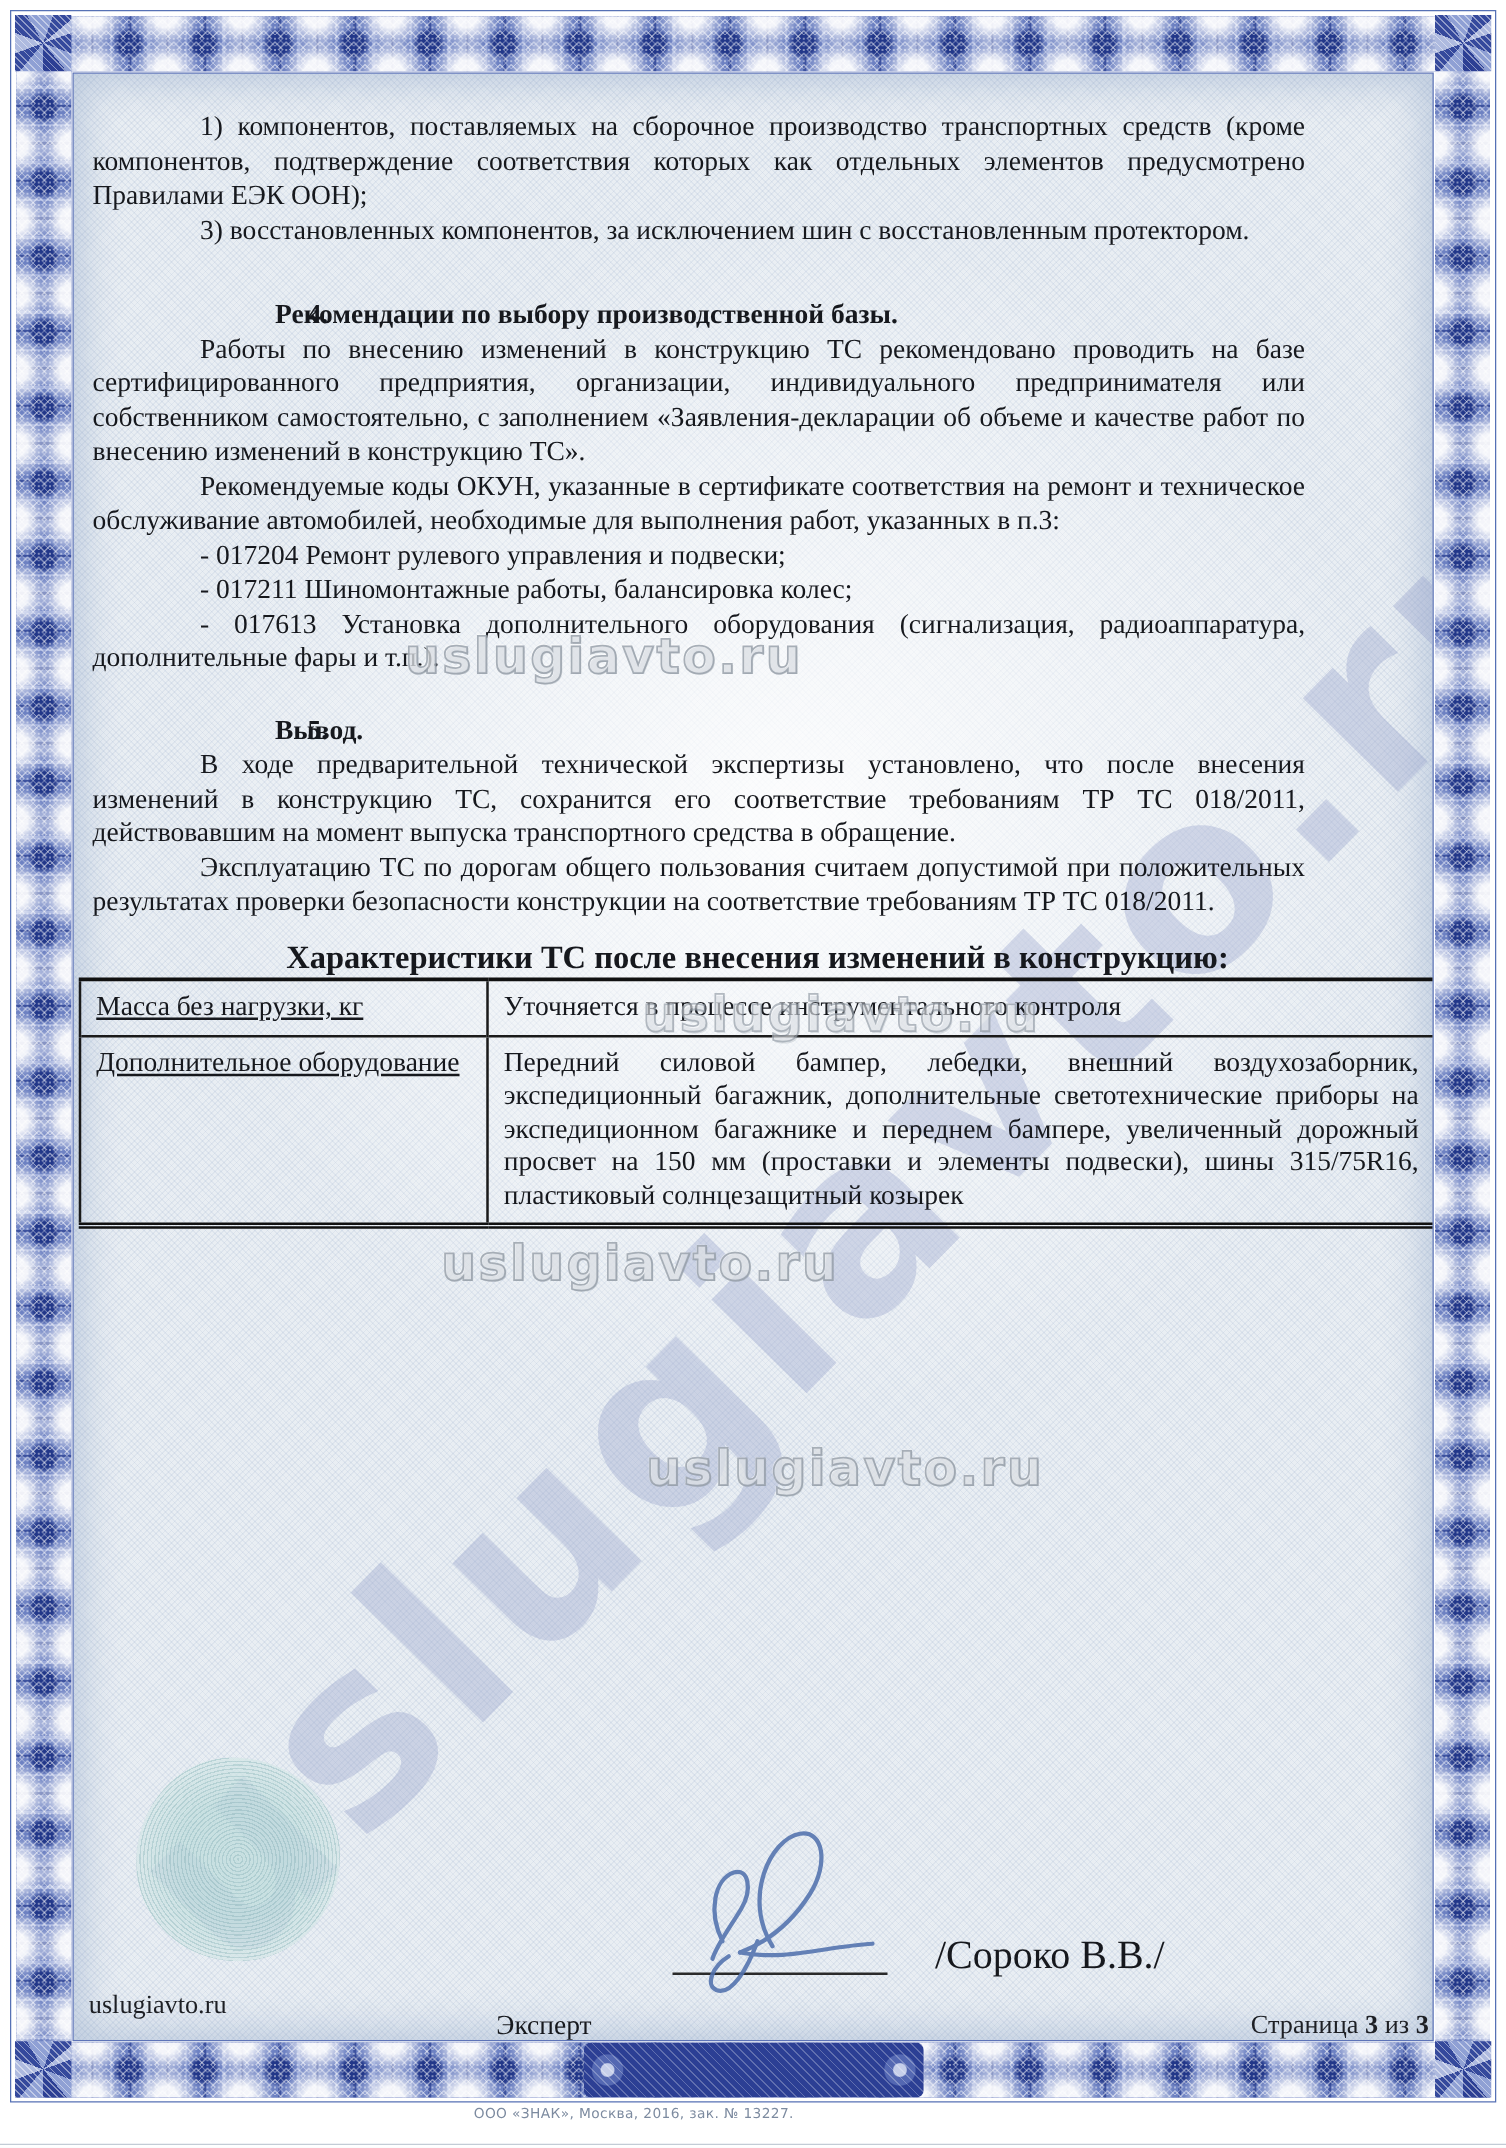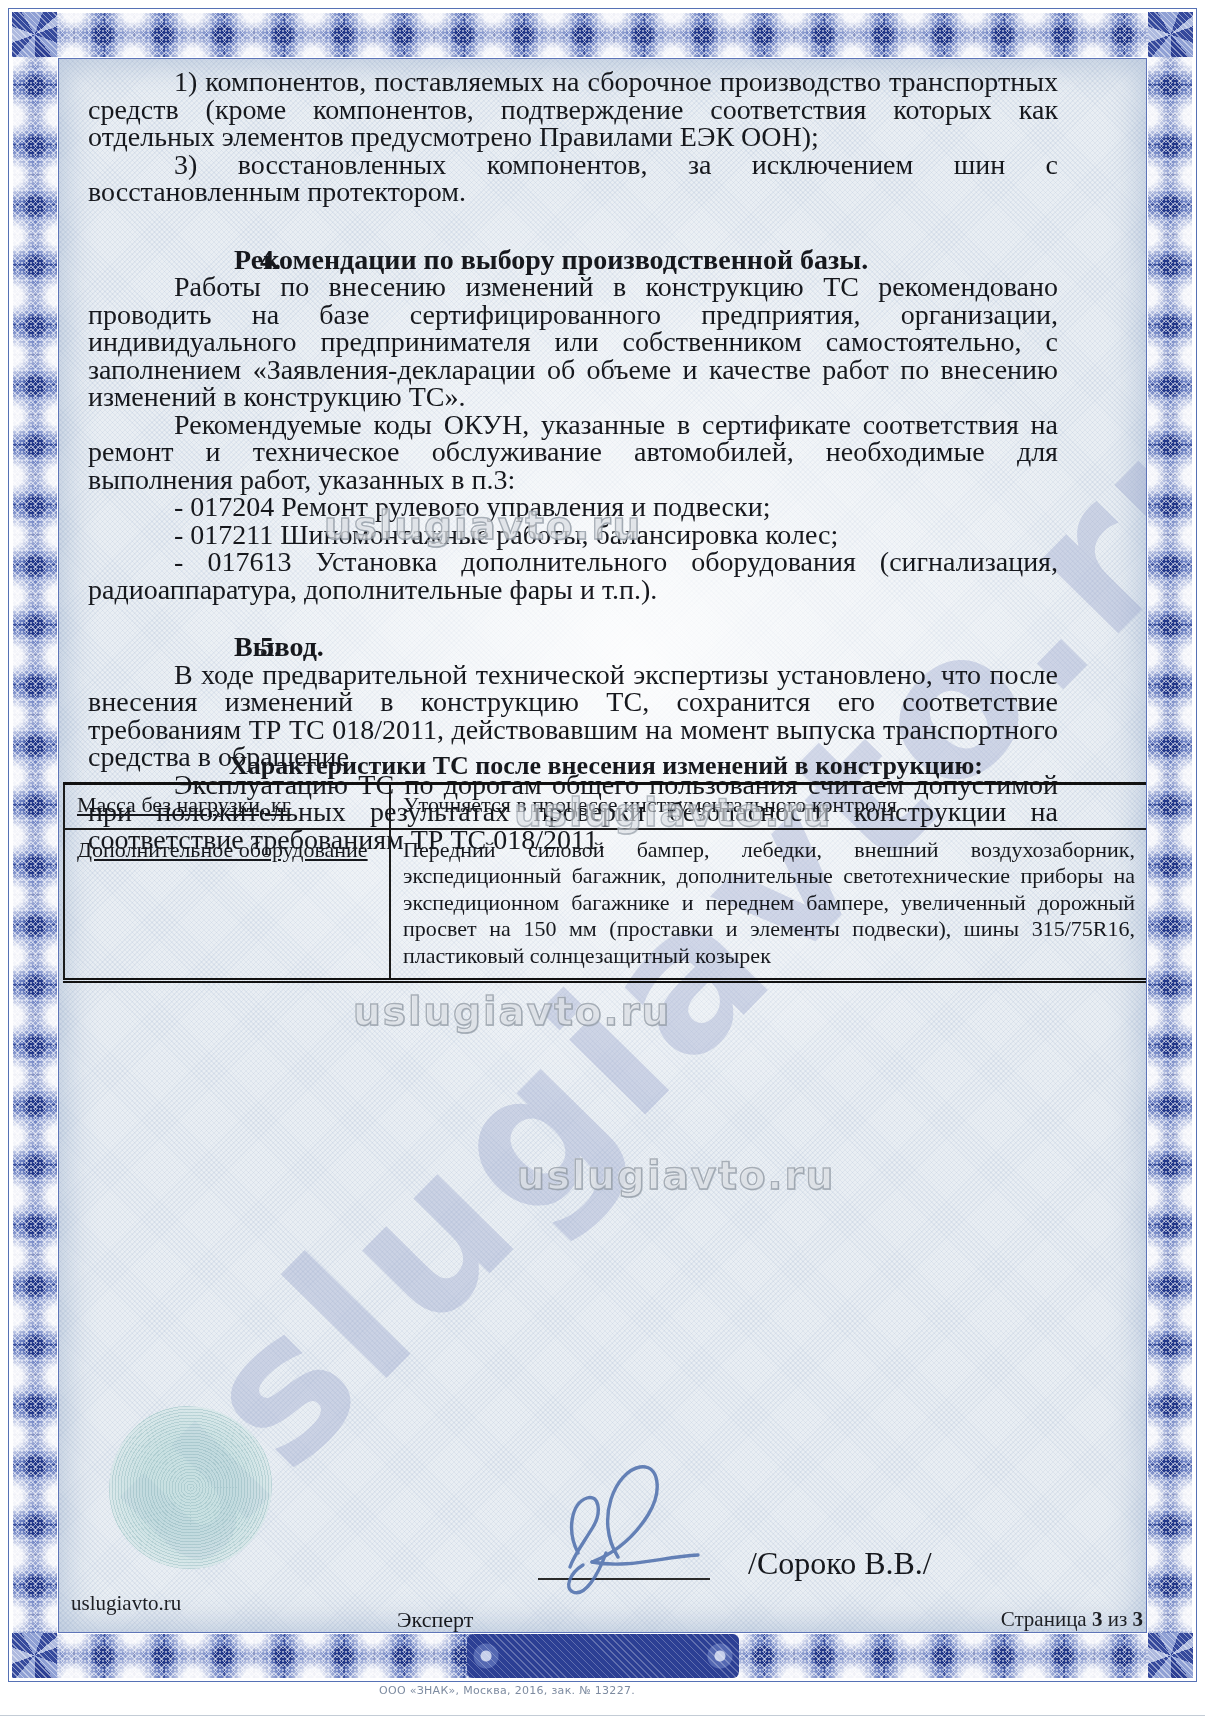--- a/index.html
+++ b/index.html
@@ -90,22 +90,22 @@
     position:absolute; left:50px; top:1347px; width:163px; height:163px; z-index:1;
     border-radius:47% 53% 50% 50% / 52% 48% 52% 48%;
     background-color:rgba(214,231,231,.85);
     background-image:
       repeating-radial-gradient(circle at 50% 50%, rgba(118,168,172,.4) 0 1px, rgba(0,0,0,0) 1px 3px),
       radial-gradient(circle at 50% 50%, rgba(190,220,220,.9) 40%, rgba(190,220,220,0) 72%);
     opacity:.8;
   }
   
   .textblock{
-    position:absolute; left:15px; top:9px; width:970px; z-index:3;
-    font-size:28px; line-height:27.5px; color:#16181d; text-align:justify;margin-left:14px;
+    position:absolute; left:15px; top:28px; width:970px; z-index:3;
+    font-size:22px; line-height:27.5px; color:#16181d; text-align:justify;
   }
   .textblock p{margin:0; text-indent:86px;}
   .heading{font-weight:bold; text-align:left;}
   .h4x{margin-top:40px !important;}
   .h5x{margin-top:30px !important;}
   .hnum{display:inline-block; width:60px;}
   
   .table-wrap{position:absolute; left:4px; top:694px; width:1086px; z-index:3;}
   .table-title{
     margin:0 0 3px 0; text-align:center; font-weight:bold;

